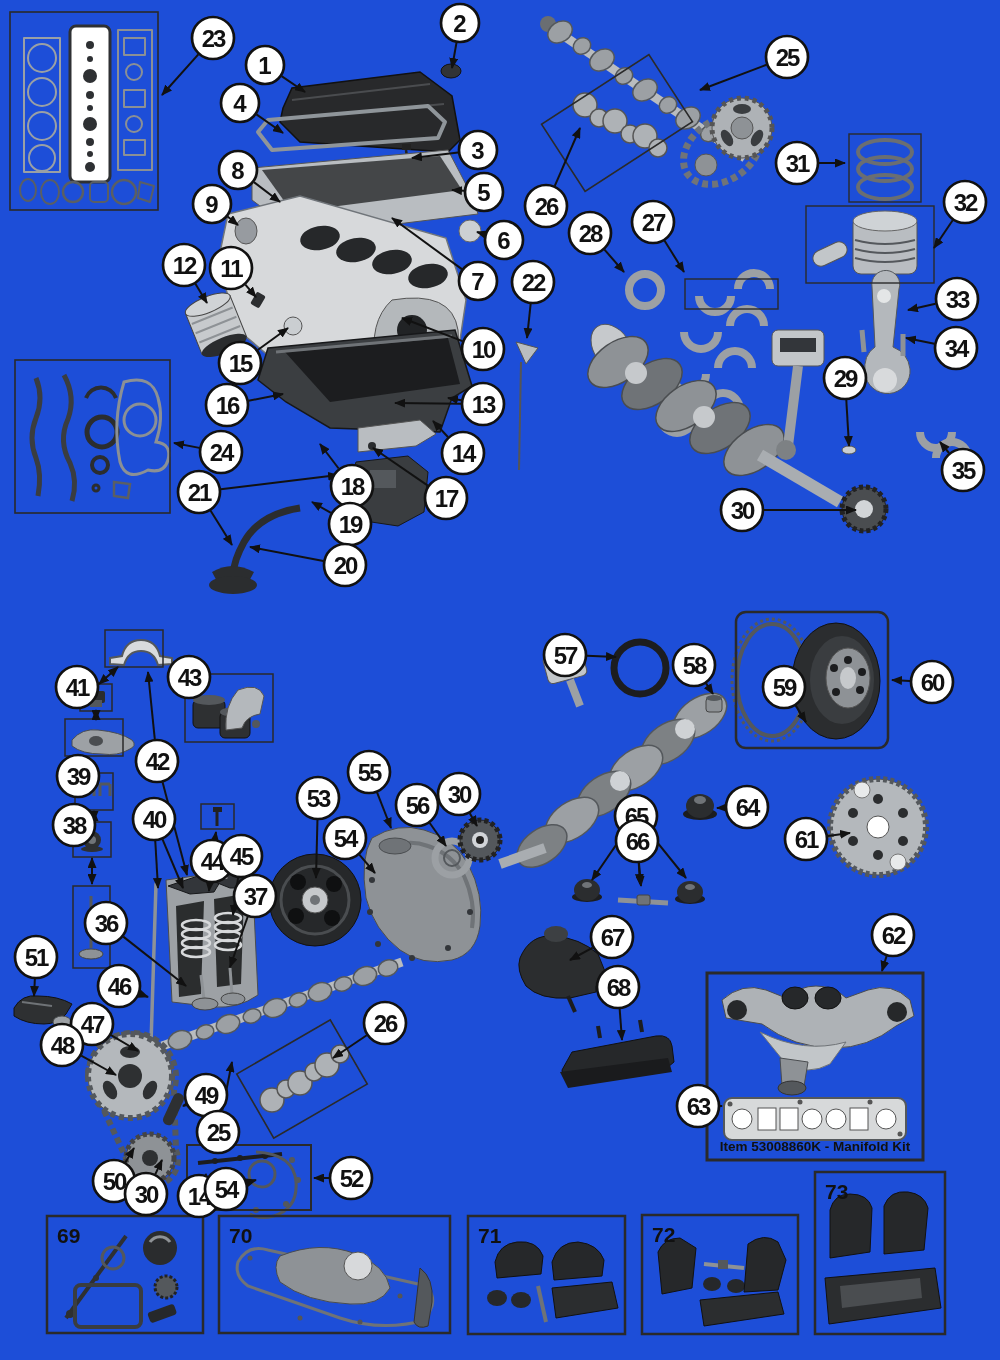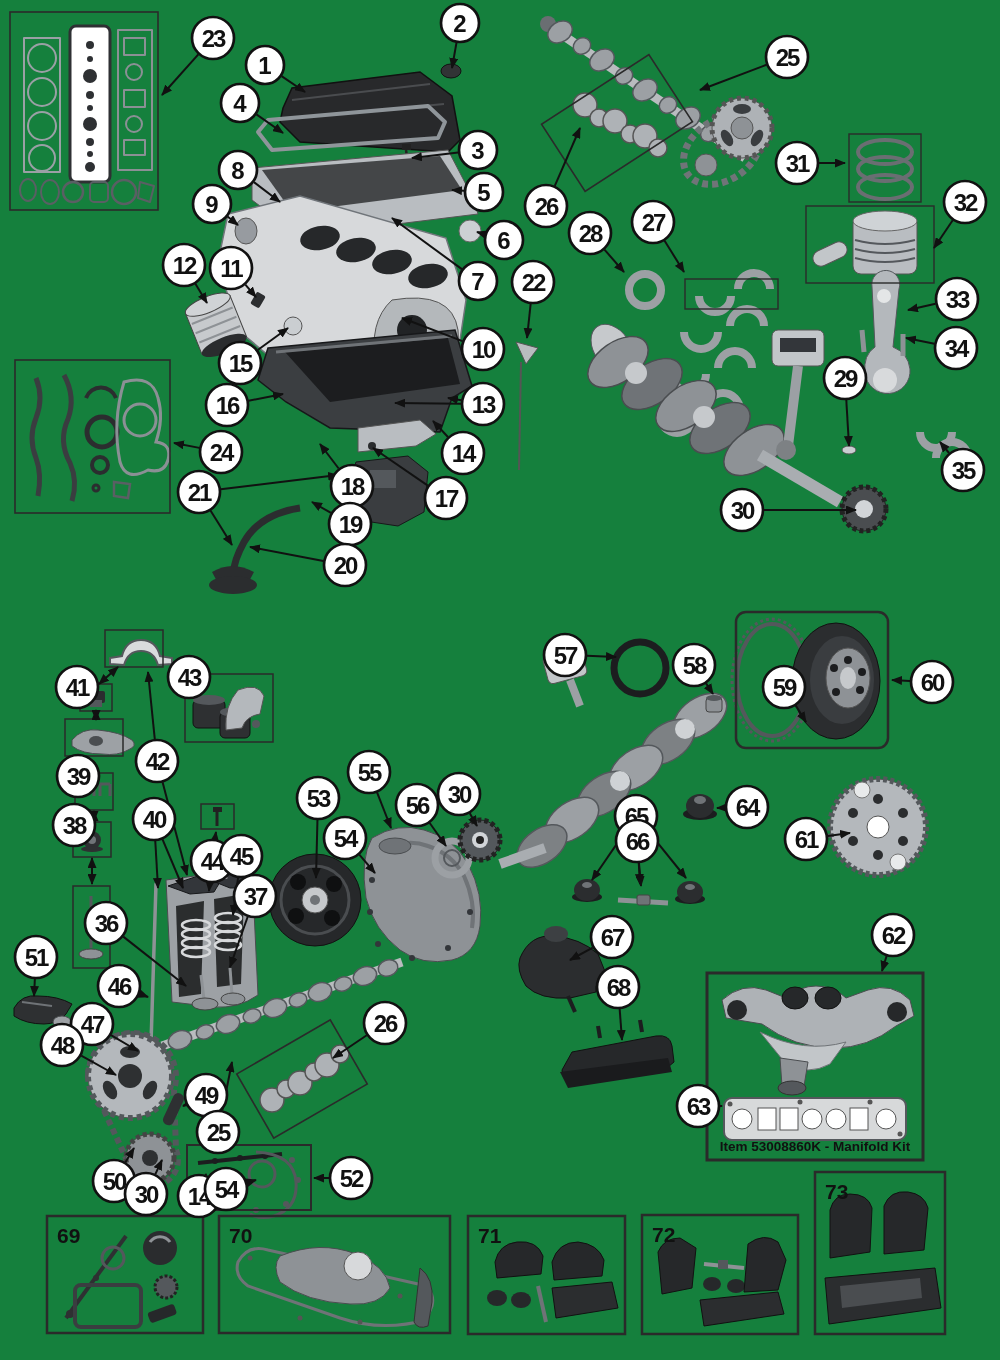--- a/index.html
+++ b/index.html
@@ -1,16 +1,16 @@
 <!DOCTYPE html>
 <html><head>
 <meta charset="utf-8">
 <style>
   html,body{margin:0;padding:0;background:#fff;}
-  #stage{position:relative;width:1000px;height:1360px;background:#15803d;overflow:hidden;
+  #stage{position:relative;width:1000px;height:1360px;background:#1d4ed8;overflow:hidden;
          font-family:"Liberation Sans",sans-serif;}
   svg{display:block}
   .co-line{stroke:#111;stroke-width:2;fill:none}
   .co-circ{fill:#fff;stroke:#111;stroke-width:2.7}
   .co-num{fill:#111;font-weight:bold;font-size:24px;text-anchor:middle;font-family:"Liberation Sans",sans-serif}
   .box{fill:none;stroke:#2a2a2a}
   .panel-num{fill:#111;font-weight:bold;font-size:21px;font-family:"Liberation Sans",sans-serif}
   .caption{fill:#111;font-weight:bold;font-size:13.5px;text-anchor:middle;font-family:"Liberation Sans",sans-serif}
 </style>
 </head>

